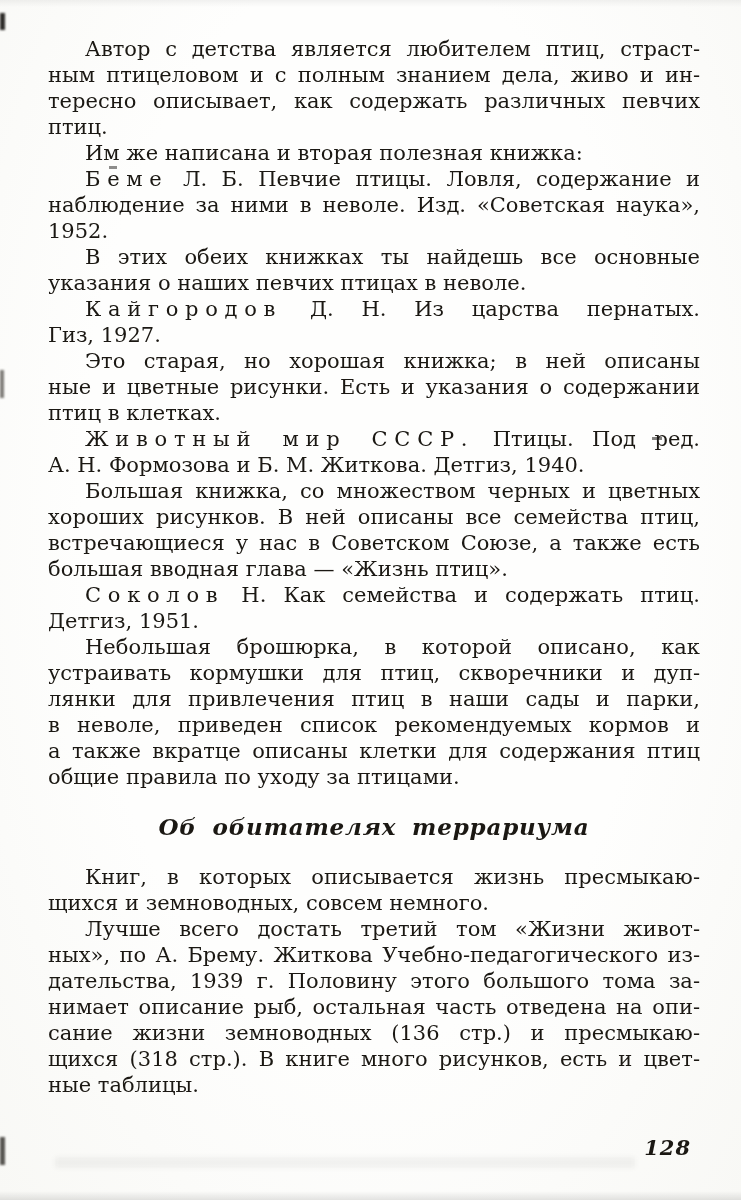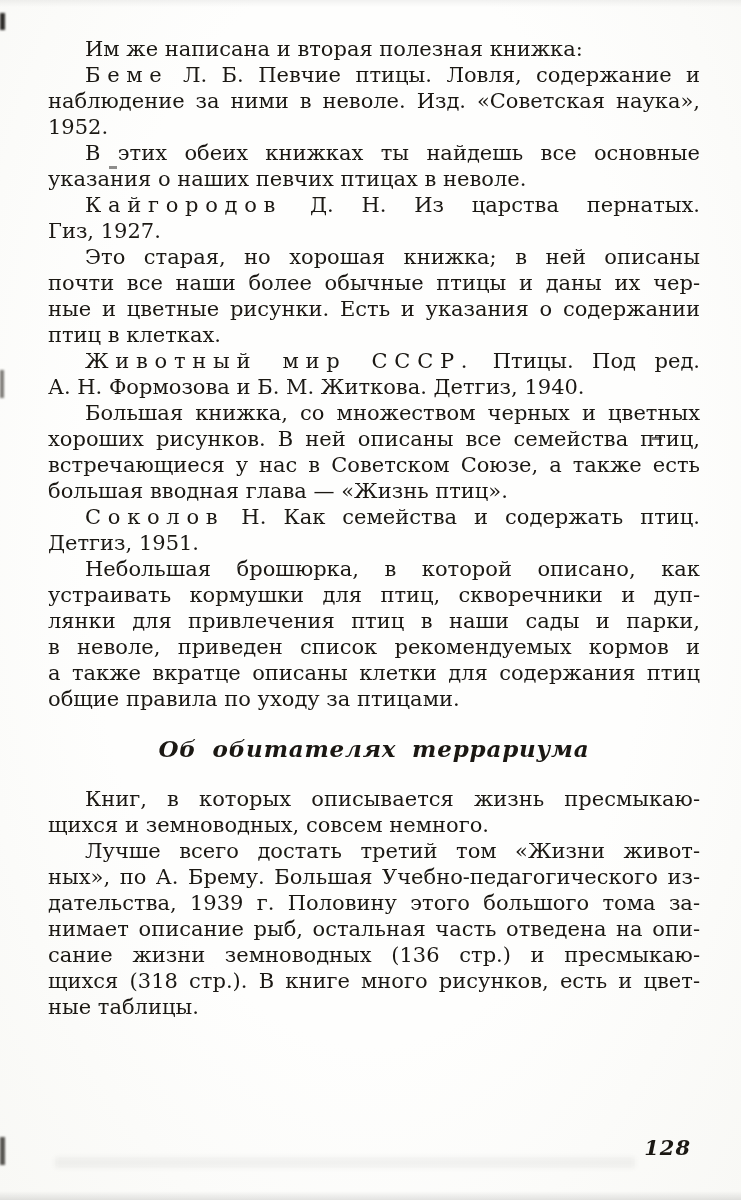--- a/index.html
+++ b/index.html
@@ -61,20 +61,26 @@
   #a6 { left: 0; top: 0; width: 741px; height: 7px; background: linear-gradient(rgba(0,0,0,0.05), rgba(0,0,0,0)); }
   #a7 { left: 109px; top: 166px; width: 8px; height: 3px; background: rgba(30,28,25,0.5); filter: blur(.4px); }
   #a8 { left: 652px; top: 437px; width: 10px; height: 3px; background: rgba(30,28,25,0.55); filter: blur(.4px); }
 </style>
 </head>
 <body>
 
 <div class="page">
   <div class="text">
 
+    <div class="para">
+      <div class="line indent">Автор с детства является любителем птиц, страст-</div>
+      <div class="line">ным птицеловом и с полным знанием дела, живо и ин-</div>
+      <div class="line">тересно описывает, как содержать различных певчих</div>
+      <div class="line last">птиц.</div>
+    </div>
 
     <div class="para">
       <div class="line indent last">Им же написана и вторая полезная книжка:</div>
     </div>
 
     <div class="para">
       <div class="line indent"><span class="sp">Беме</span><span> Л. Б. Певчие птицы. Ловля, содержание и</span></div>
       <div class="line">наблюдение за ними в неволе. Изд. «Советская наука»,</div>
       <div class="line last">1952.</div>
     </div>
@@ -84,21 +90,20 @@
       <div class="line last">указания о наших певчих птицах в неволе.</div>
     </div>
 
     <div class="para">
       <div class="line indent"><span class="sp">Кайгородов</span><span> Д. Н. Из царства пернатых.</span></div>
       <div class="line last">Гиз, 1927.</div>
     </div>
 
     <div class="para">
       <div class="line indent">Это старая, но хорошая книжка; в ней описаны</div>
-      <div class="line">почти все наши более обычные птицы и даны их чер-</div>
       <div class="line">ные и цветные рисунки. Есть и указания о содержании</div>
       <div class="line last">птиц в клетках.</div>
     </div>
 
     <div class="para">
       <div class="line indent"><span class="sp">Животный мир СССР.</span><span> Птицы. Под ред.</span></div>
       <div class="line last">А. Н. Формозова и Б. М. Житкова. Детгиз, 1940.</div>
     </div>
 
     <div class="para">
@@ -124,21 +129,21 @@
 
     <h2 class="heading">Об обитателях террариума</h2>
 
     <div class="para">
       <div class="line indent">Книг, в которых описывается жизнь пресмыкаю-</div>
       <div class="line last">щихся и земноводных, совсем немного.</div>
     </div>
 
     <div class="para">
       <div class="line indent">Лучше всего достать третий том «Жизни живот-</div>
-      <div class="line">ных», по А. Брему. Большая Учебно-педагогического из-</div>
+      <div class="line">ных», по А. Брему. Житкова Учебно-педагогического из-</div>
       <div class="line">дательства, 1939 г. Половину этого большого тома за-</div>
       <div class="line">нимает описание рыб, остальная часть отведена на опи-</div>
       <div class="line">сание жизни земноводных (136 стр.) и пресмыкаю-</div>
       <div class="line">щихся (318 стр.). В книге много рисунков, есть и цвет-</div>
       <div class="line last">ные таблицы.</div>
     </div>
 
   </div>
 
   <div class="pageno">128</div>

